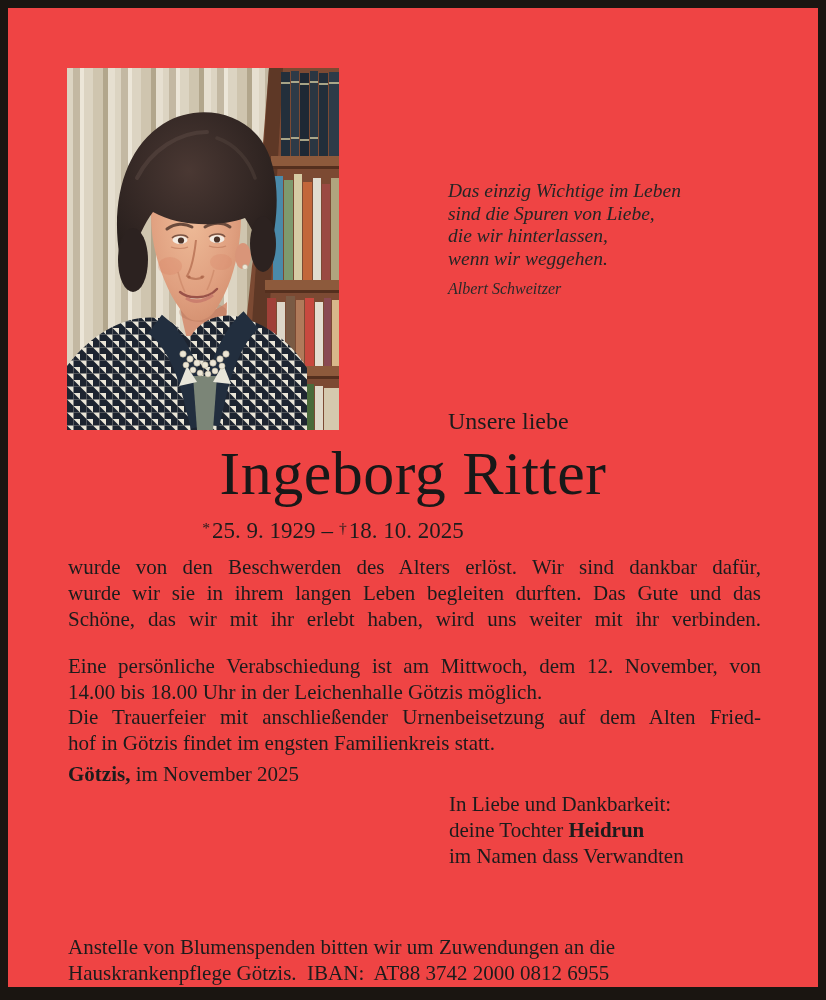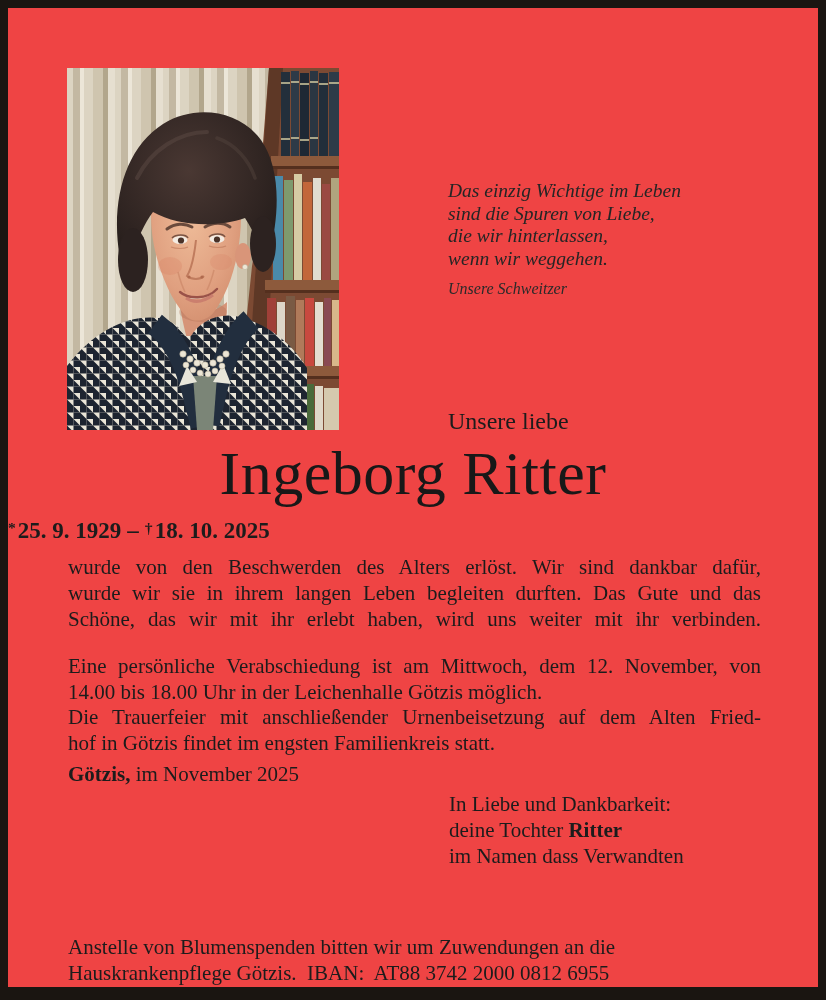--- a/index.html
+++ b/index.html
@@ -19,21 +19,21 @@
   .photo { left: 59px; top: 60px; width: 272px; height: 362px; }
   .photo svg { display: block; width: 272px; height: 362px; }
 
   .quote { left: 440px; top: 172px; width: 330px; font-style: italic; font-size: 19.5px; line-height: 22.5px; color: #252525; }
   .quote-author { font-style: italic; font-size: 16px; margin-top: 8px; color: #2a2a2a; }
 
   .intro { left: 440px; top: 399px; font-size: 24px; line-height: 28px; }
 
   .name { left: 0; width: 810px; top: 433px; font-size: 62px; line-height: 64px; text-align: center; letter-spacing: 0.5px; color: #181818; }
 
-  .dates { left: 0; width: 650px; top: 506px; font-size: 23px; line-height: 28px; font-weight: bold; }
+  .dates { left: 0; width: 650px; top: 506px; font-size: 23px; line-height: 28px; font-weight: normal; text-align: center; }
   .dates .sym { font-size: 0.68em; vertical-align: 0.34em; margin-right: 2px; }
   .dates .sep { margin: 0 6px; }
 
   .bodytext { font-size: 21px; line-height: 26px; color: #1c1c1c; }
   .col { left: 60px; width: 693px; }
   .jl { text-align: justify; text-align-last: justify; }
 
   .p1 { top: 546px; }
   .p2 { top: 645px; }
   .p3 { top: 696px; }
@@ -210,21 +210,21 @@
       <path d="M70,110 C84,82 112,64 140,64" fill="none" stroke="#5c4a44" stroke-width="4" opacity="0.5" stroke-linecap="round"></path>
       <path d="M150,70 C168,76 182,92 188,110" fill="none" stroke="#55443e" stroke-width="3.5" opacity="0.45" stroke-linecap="round"></path>
     </svg>
   </div>
 
   <div class="abs quote">
     <div>Das einzig Wichtige im Leben</div>
     <div>sind die Spuren von Liebe,</div>
     <div>die wir hinterlassen,</div>
     <div>wenn wir weggehen.</div>
-    <div class="quote-author">Unsere Schweitzer</div>
+    <div class="quote-author">Albert Schweitzer</div>
   </div>
 
   <div class="abs intro">Unsere liebe</div>
 
   <div class="abs name">Ingeborg Ritter</div>
 
   <div class="abs dates">
     <span class="sym">*</span><span>25. 9. 1929</span><span class="sep">–</span><span class="sym">†</span><span>18. 10. 2025</span>
   </div>
 
@@ -243,21 +243,21 @@
     <div class="jl">Die Trauerfeier mit anschließender Urnenbeisetzung auf dem Alten Fried-</div>
     <div>hof in Götzis findet im engsten Familienkreis statt.</div>
   </div>
 
   <div class="abs bodytext dateline">
     <span class="bold">Götzis,</span><span class="pre"> im November 2025</span>
   </div>
 
   <div class="abs bodytext closing">
     <div>In Liebe und Dankbarkeit:</div>
-    <div><span class="pre">deine Tochter </span><span class="bold">Ritter</span></div>
+    <div><span class="pre">deine Tochter </span><span class="bold">Heidrun</span></div>
     <div>im Namen dass Verwandten</div>
   </div>
 
 
   <div class="abs bodytext donation">
     <div>Anstelle von Blumenspenden bitten wir um Zuwendungen an die</div>
     <div class="pre">Hauskrankenpflege Götzis.  IBAN:  AT88 3742 2000 0812 6955</div>
   </div>
 
 </div>

